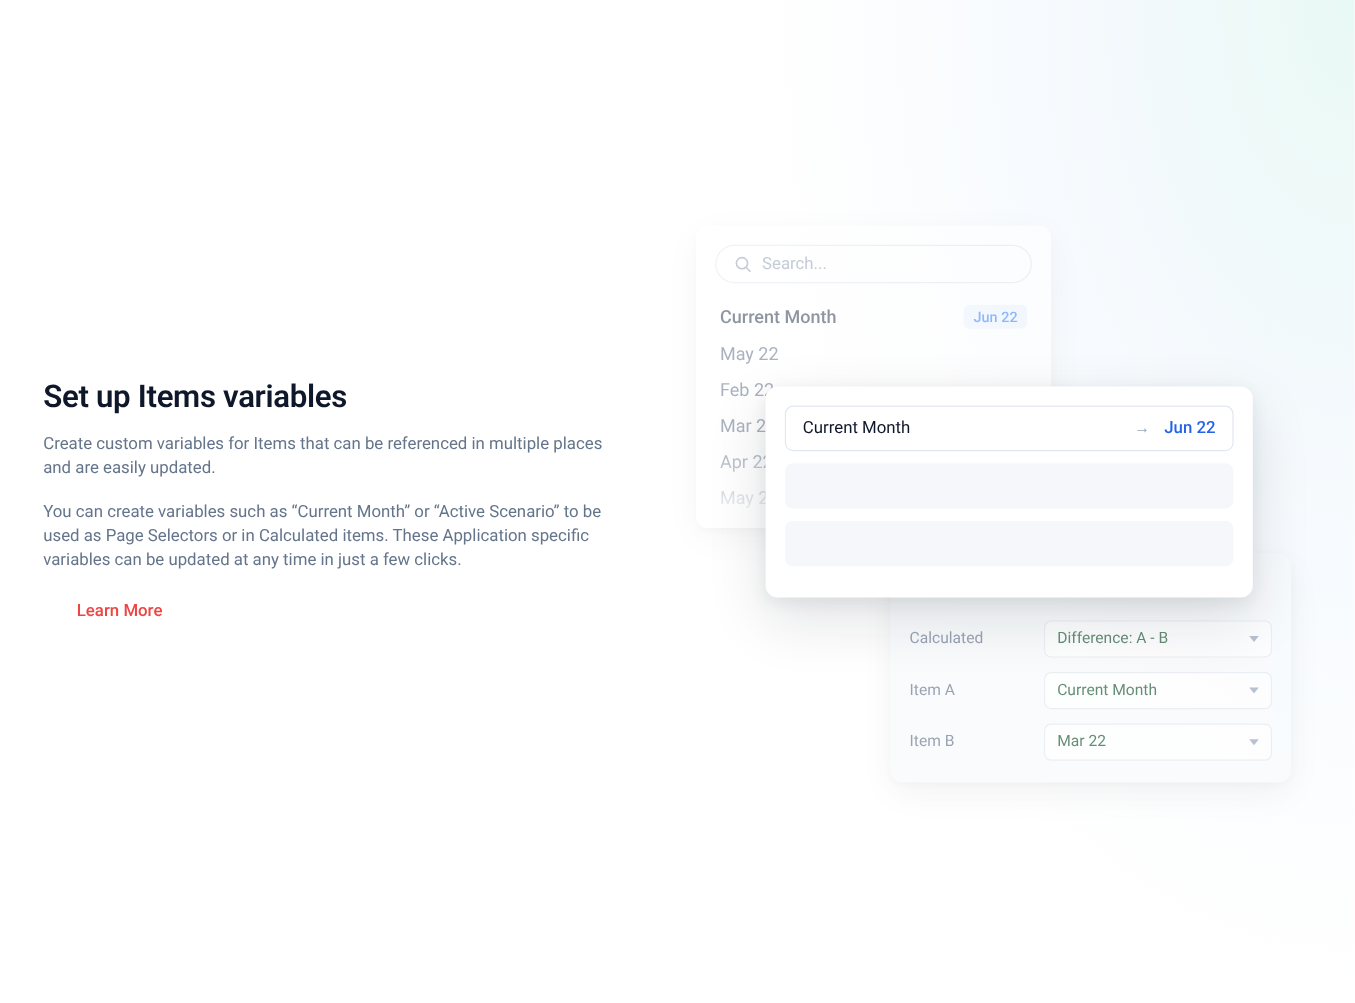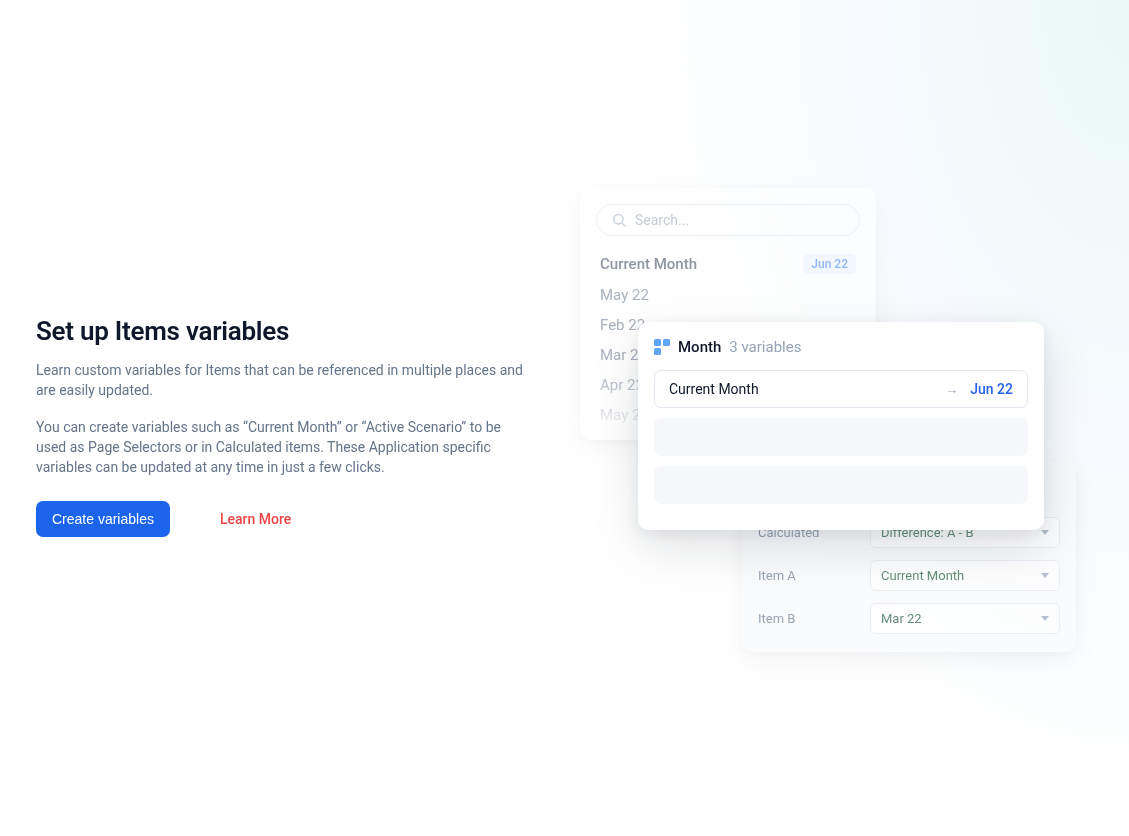--- a/index.html
+++ b/index.html
@@ -210,24 +210,23 @@
 .panel-calc   { z-index: 2; }
 .panel-vars   { z-index: 3; }
 </style>
 </head>
 <body>
 
 <div class="bg-gradient"></div>
 
 <div class="content-left">
   <h1 class="heading">Set up Items variables</h1>
-  <p class="desc">Learn custom variables for Items that can be referenced in multiple places and are easily updated.</p>
+  <p class="desc">Create custom variables for Items that can be referenced in multiple places and are easily updated.</p>
   <p class="desc">You can create variables such as “Current Month” or  “Active Scenario” to be used as Page Selectors or in Calculated items. These Application specific variables can be updated at any time in just a few clicks.</p>
   <div class="actions">
-    <button class="btn-primary">Create variables</button>
     <a class="link">Learn More</a>
   </div>
 </div>
 
 <div class="panel-months">
   <div class="search-field">
     <svg width="16" height="16" viewBox="0 0 24 24" fill="none" stroke="#94a3b8" stroke-width="2" stroke-linecap="round">
         <circle cx="11" cy="11" r="7"></circle>
         <line x1="21" y1="21" x2="16.65" y2="16.65"></line>
       </svg>
@@ -273,30 +272,20 @@
   <div class="calc-row">
     <div class="calc-label">Item B</div>
     <div class="select">
       <span>Mar 22</span>
       <span class="caret"></span>
     </div>
   </div>
 </div>
 
 <div class="panel-vars">
-  <div class="panel-vars-header">
-    <span class="app-icon">
-        <div></div>
-        <div></div>
-        <div></div>
-        <div></div>
-      </span>
-    <span class="title">Month</span>
-    <span class="sub">3 variables</span>
-  </div>
   <div class="var-row">
     <span class="left">Current Month</span>
     <span class="mid">
       <span class="arrow">→</span>
       <span class="val">Jun 22</span>
     </span>
   </div>
   <div class="var-row placeholder"></div>
   <div class="var-row placeholder"></div>
 </div>

